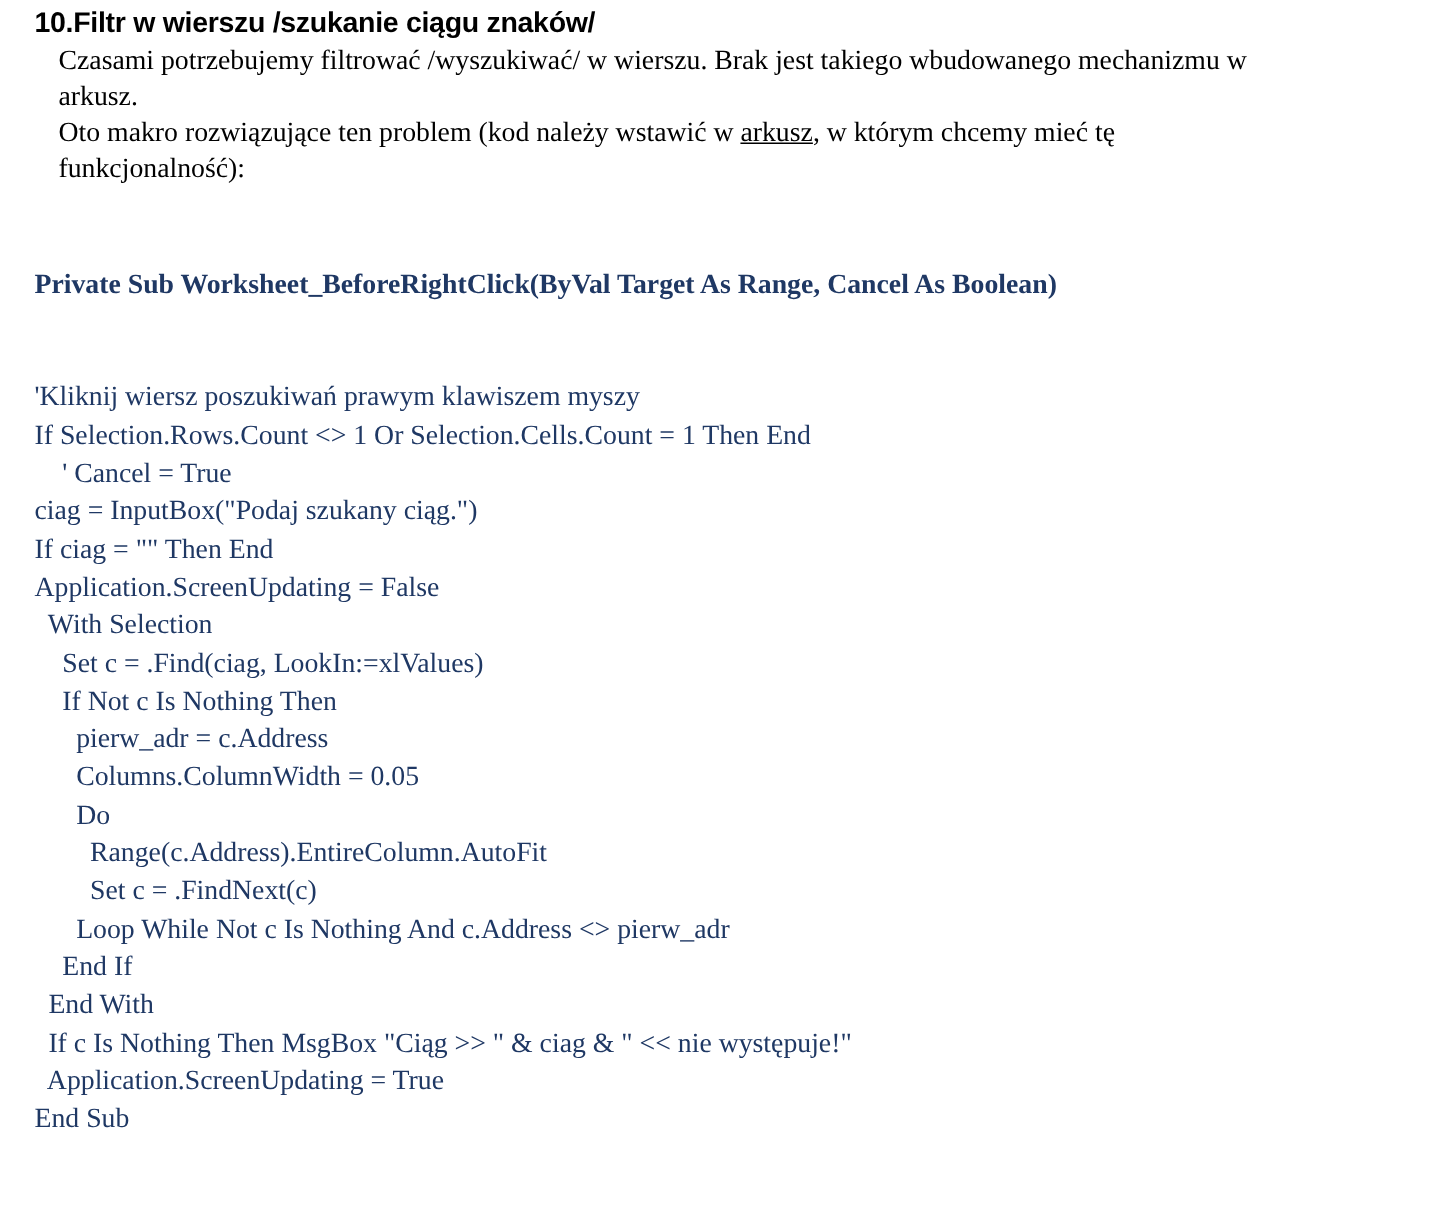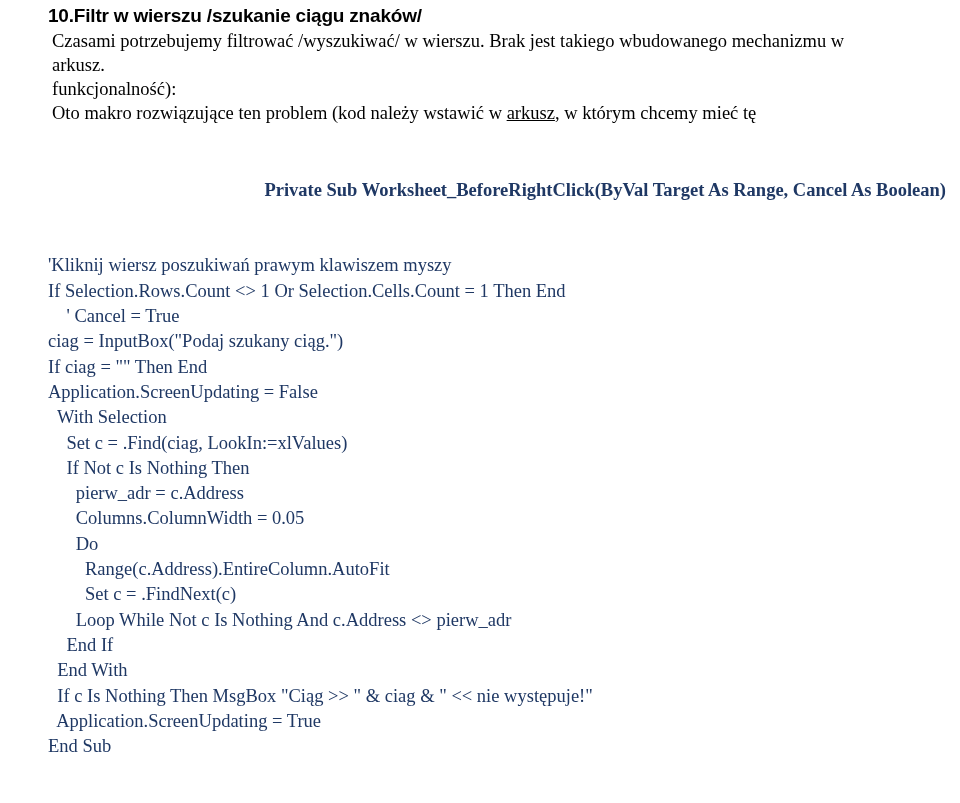--- a/index.html
+++ b/index.html
@@ -12,64 +12,63 @@
     height: 803px;
     font-family: "Liberation Serif", serif;
     color: #000000;
     overflow: hidden;
   }
   .page {
     width: 960px;
     height: 753px;
     position: relative;
     box-sizing: border-box;
-    padding: 4px 14px 0 48px;
+    padding: 4px 14px 0 23px;
   }
   .heading {
     font-family: "Liberation Sans", sans-serif;
     font-weight: bold;
     font-size: 19px;
     line-height: 24px;
     margin: 0 0 2px 0;
     letter-spacing: -0.2px;
   }
   .intro {
     font-size: 18.5px;
     line-height: 23px;
     margin: 0 0 2px 0;
   }
   .intro p {
-    margin: 0 0 1px 4px;
+    margin: 0 0 1px 16px;
   }
   .code {
     font-size: 18.5px;
     line-height: 25.3px;
     color: #1f3864;
     white-space: pre;
   }
   .code .b {
     font-weight: bold;
-    text-align: right;
   }
   .u {
     text-decoration: underline;
   }
 </style>
 </head>
 <body>
 
 <div class="page">
 
   <h1 class="heading">10.Filtr w wierszu /szukanie ciągu znaków/</h1>
 
   <div class="intro">
     <p><span>Czasami potrzebujemy filtrować /wyszukiwać/ w wierszu. Brak jest takiego wbudowanego mechanizmu w</span></p>
     <p><span>arkusz.</span></p>
+    <p><span>Oto makro rozwiązujące ten problem (kod należy wstawić w </span><a class="u" href="#" style="color:#000;">arkusz</a><span>, w którym chcemy mieć tę</span></p>
     <p><span>funkcjonalność):</span></p>
-    <p><span>Oto makro rozwiązujące ten problem (kod należy wstawić w </span><a class="u" href="#" style="color:#000;">arkusz</a><span>, w którym chcemy mieć tę</span></p>
   </div>
 
   <div class="code">
     <div class="b">Private Sub Worksheet_BeforeRightClick(ByVal Target As Range, Cancel As Boolean)</div>
     <div><div>'Kliknij wiersz poszukiwań prawym klawiszem myszy</div><div>If Selection.Rows.Count &lt;&gt; 1 Or Selection.Cells.Count = 1 Then End</div><div>    ' Cancel = True</div><div>ciag = InputBox("Podaj szukany ciąg.")</div><div>If ciag = "" Then End</div><div>Application.ScreenUpdating = False</div><div>  With Selection</div><div>    Set c = .Find(ciag, LookIn:=xlValues)</div><div>    If Not c Is Nothing Then</div><div>      pierw_adr = c.Address</div><div>      Columns.ColumnWidth = 0.05</div><div>      Do</div><div>        Range(c.Address).EntireColumn.AutoFit</div><div>        Set c = .FindNext(c)</div><div>      Loop While Not c Is Nothing And c.Address &lt;&gt; pierw_adr</div><div>    End If</div><div>  End With</div><div>  If c Is Nothing Then MsgBox "Ciąg &gt;&gt; " &amp; ciag &amp; " &lt;&lt; nie występuje!"</div><div>  Application.ScreenUpdating = True</div><div>End Sub</div></div>
   </div>
 
 </div>
 
 </body></html>

